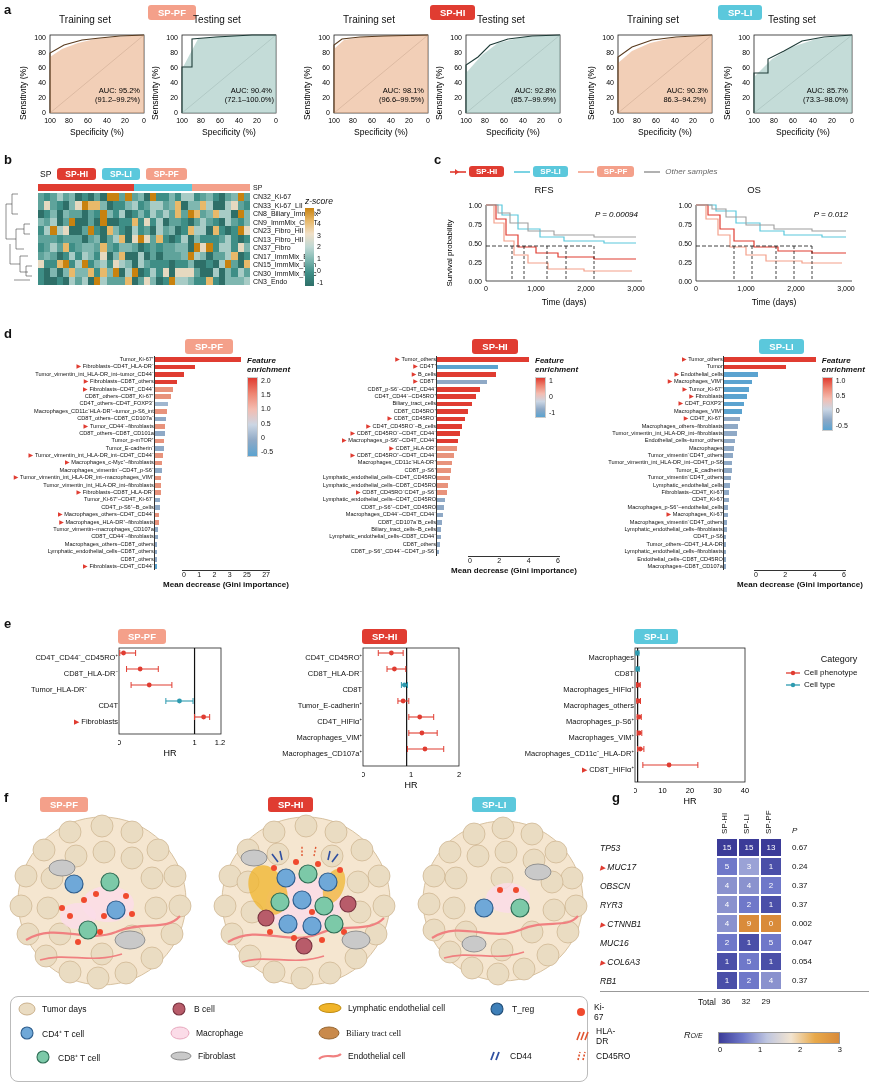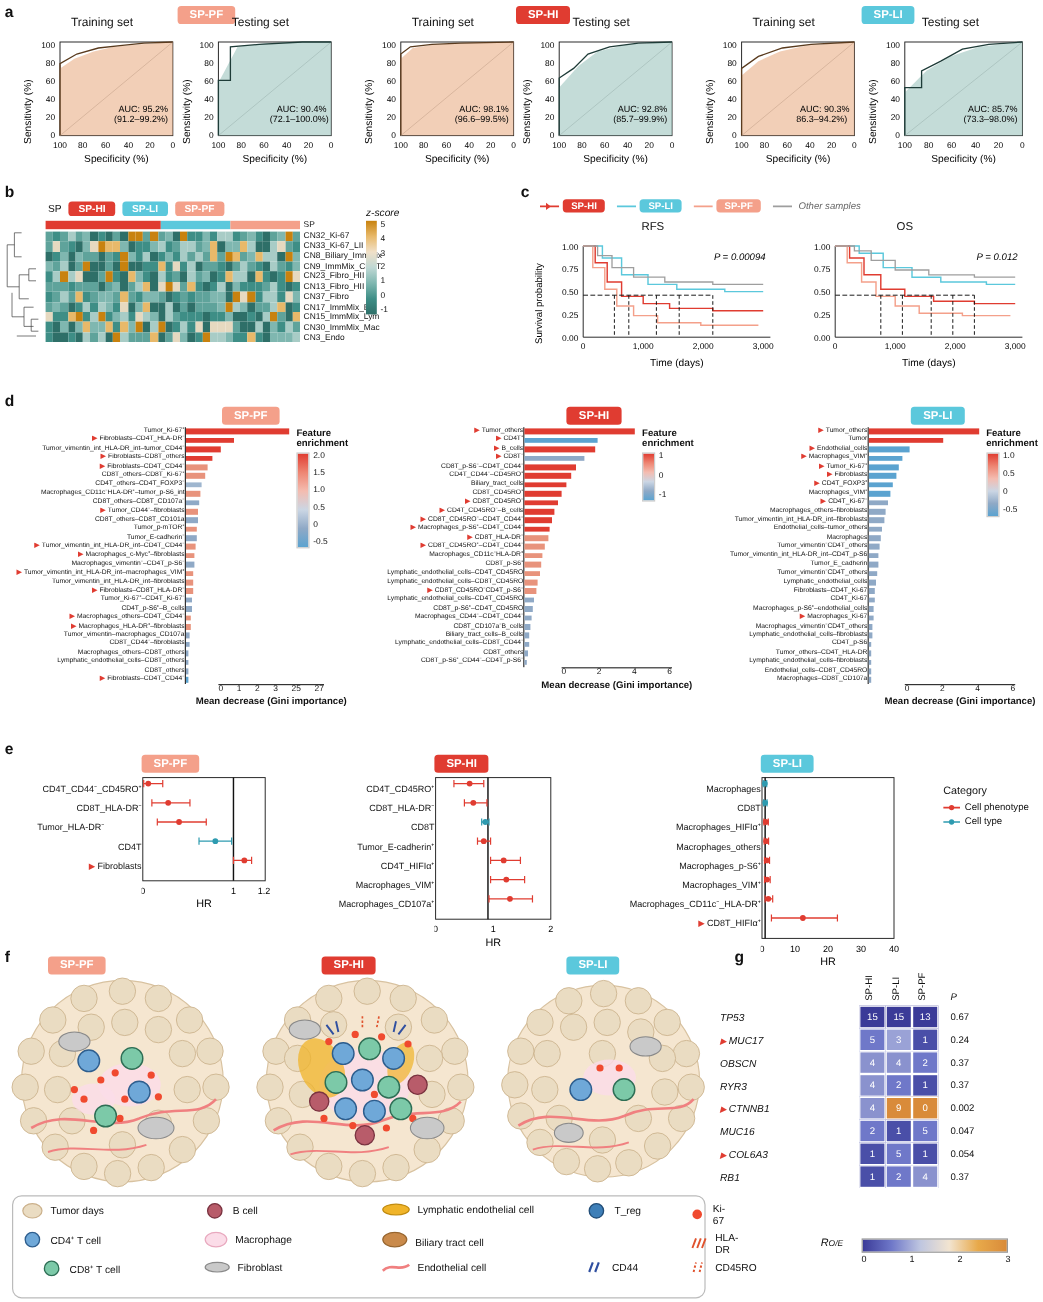--- a/index.html
+++ b/index.html
@@ -23,21 +23,21 @@
   
   #panelC{position:absolute;left:432px;top:152px;width:437px;height:170px;}
   .km-title{font-size:9.5px;text-align:center;}
 
   
   #panelD{position:absolute;left:0;top:326px;width:869px;height:286px;}
   .bar-label{font-size:5.6px;text-align:right;white-space:nowrap;line-height:7.4px;height:7.4px;overflow:hidden;}
   .bar-wrap{height:7.4px;display:flex;align-items:center;}
   .bar{height:4.6px;}
   .axis-title-d{font-size:8px;text-align:center;font-weight:bold;}
-  .fe-title{font-size:8px;font-weight:bold;line-height:9px;}
+  .fe-title{font-size:8px;font-weight:bold;line-height:9px;font-style:italic;}
   .arrow{color:#E03C31;font-size:6px;}
 
   
   #panelE{position:absolute;left:0;top:616px;width:869px;height:170px;}
   .e-label{font-size:7.5px;text-align:right;white-space:nowrap;}
 
   
   #panelF{position:absolute;left:0;top:790px;width:600px;height:295px;}
   .f-legend{font-size:8.5px;}
 
@@ -654,21 +654,21 @@
       <div class="hm-row-label">CN23_Fibro_HII</div>
       <div class="hm-row-label">CN13_Fibro_HII</div>
       <div class="hm-row-label">CN37_Fibro</div>
       <div class="hm-row-label">CN17_ImmMix_B</div>
       <div class="hm-row-label">CN15_ImmMix_Lym</div>
       <div class="hm-row-label">CN30_ImmMix_Mac</div>
       <div class="hm-row-label">CN3_Endo</div>
     </div>
 
   <div style="position:absolute;left:305px;top:20px;">
-    <div style="font-size:8.5px;font-style:italic;">z-score</div>
+    <div style="font-size:8.5px;font-style:italic;margin-top:24px;">z-score</div>
     <div style="display:flex;gap:3px;margin-top:2px;">
       <div style="width:9px;height:78px;background:linear-gradient(to bottom,#C8820F,#E8B96A,#F0E0C8,#BFD8D4,#7FB7B0,#3E8E86,#2E6F68);"></div>
       <div id="hm-scale-ticks" style="display:flex;flex-direction:column;justify-content:space-between;height:78px;font-size:7px;">
           <div>5</div>
           <div>4</div>
           <div>3</div>
           <div>2</div>
           <div>1</div>
           <div>0</div>
           <div>-1</div>
@@ -1363,21 +1363,21 @@
           <circle cx="35.04761904761905" cy="118" r="2.4" fill="#E03C31"></circle>
           <text x="1" y="146" font-size="7.5" text-anchor="middle" font-family="Liberation Sans">0</text>
           <text x="28.5" y="146" font-size="7.5" text-anchor="middle" font-family="Liberation Sans">10</text>
           <text x="56" y="146" font-size="7.5" text-anchor="middle" font-family="Liberation Sans">20</text>
           <text x="83.5" y="146" font-size="7.5" text-anchor="middle" font-family="Liberation Sans">30</text>
           <text x="111" y="146" font-size="7.5" text-anchor="middle" font-family="Liberation Sans">40</text>
           <text x="56" y="157" font-size="9" text-anchor="middle" font-family="Liberation Sans">HR</text>
         </svg>
       </div>
     </div>
-  <div style="position:absolute;left:786px;top:38px;">
+  <div style="position:absolute;left:786px;top:38px;text-align:right;">
     <div style="font-size:9px;font-weight:normal;">Category</div>
     <div style="display:flex;align-items:center;gap:4px;margin-top:4px;">
       <svg width="14" height="8">
           <line x1="0" y1="4" x2="14" y2="4" stroke="#E03C31" stroke-width="1.3"></line>
           <circle cx="7" cy="4" r="2.2" fill="#E03C31"></circle>
         </svg>
       <span style="font-size:8px;">Cell phenotype</span>
     </div>
     <div style="display:flex;align-items:center;gap:4px;margin-top:3px;">
       <svg width="14" height="8">
@@ -1612,21 +1612,21 @@
         <span class="f-legend">Fibroblast</span>
       </div>
       <div style="position: absolute; left: 300px; top: 0px; display: flex; align-items: center; gap: 6px;">
         <span>
           <svg width="24" height="12">
             <ellipse cx="12" cy="6" rx="11" ry="4.5" fill="#F0B429" stroke="#C08B10" stroke-width="1"></ellipse>
           </svg>
         </span>
         <span class="f-legend">Lymphatic endothelial cell</span>
       </div>
-      <div style="position: absolute; left: 300px; top: 24px; display: flex; align-items: flex-end; gap: 6px;">
+      <div style="position: absolute; left: 300px; top: 24px; display: flex; align-items: center; gap: 6px; font-family: Liberation Serif, serif;">
         <span>
           <svg width="22" height="14">
             <ellipse cx="11" cy="7" rx="10" ry="6" fill="#C98A4B" stroke="#96652F" stroke-width="1"></ellipse>
           </svg>
         </span>
         <span class="f-legend">Biliary tract cell</span>
       </div>
       <div style="position: absolute; left: 300px; top: 48px; display: flex; align-items: center; gap: 6px;">
         <span>
           <svg width="24" height="12">
@@ -1738,20 +1738,26 @@
         <div class="g-cell" style="background: rgb(74, 79, 168);">1</div>
         <div class="g-p" style="width: 46px; padding-left: 10px;">0.054</div>
       </div>
       <div style="display: flex; align-items: center; height: 19px;">
         <div class="g-gene" style="width: 116px;"><span>RB1</span></div>
         <div class="g-cell" style="background: rgb(74, 79, 168);">1</div>
         <div class="g-cell" style="background: rgb(111, 120, 201);">2</div>
         <div class="g-cell" style="background: rgb(138, 146, 206);">4</div>
         <div class="g-p" style="width: 46px; padding-left: 10px;">0.37</div>
       </div>
+      <div style="display: flex; align-items: center; height: 19px; border-top: 1px solid rgb(153, 153, 153); margin-top: 1px;">
+        <div style="width: 116px; text-align: right; font-size: 8.5px;">Total</div>
+        <div style="width: 20px; height: 17px; display: flex; align-items: center; justify-content: center; font-size: 8px; color: rgb(17, 17, 17);">36</div>
+        <div style="width: 20px; height: 17px; display: flex; align-items: center; justify-content: center; font-size: 8px; color: rgb(17, 17, 17);">32</div>
+        <div style="width: 20px; height: 17px; display: flex; align-items: center; justify-content: center; font-size: 8px; color: rgb(17, 17, 17);">29</div>
+      </div>
     </div>
 
   <div style="position:absolute;left:118px;top:242px;">
     <div style="width:120px;height:10px;background:linear-gradient(to right,#3B3B98,#6F78C9,#BFC6E0,#F2E4D0,#E8A94A,#D98B3A);border:1px solid #999;"></div>
     <div id="g-scale-ticks" style="display:flex;justify-content:space-between;width:124px;font-size:7.5px;margin-top:1px;">
         <div>0</div>
         <div>1</div>
         <div>2</div>
         <div>3</div>
       </div>

